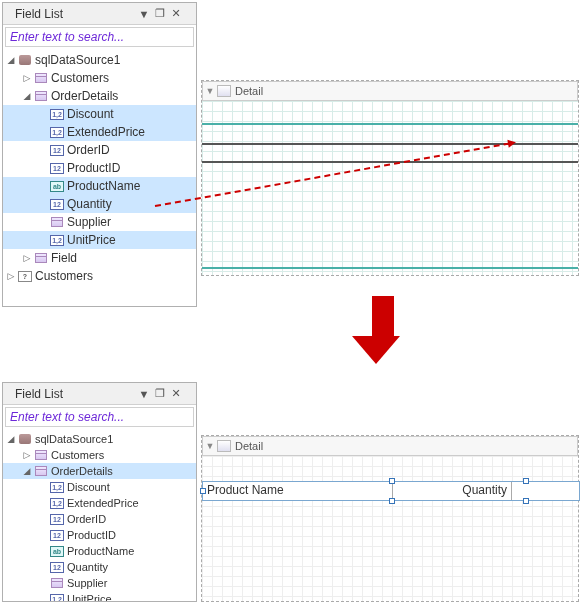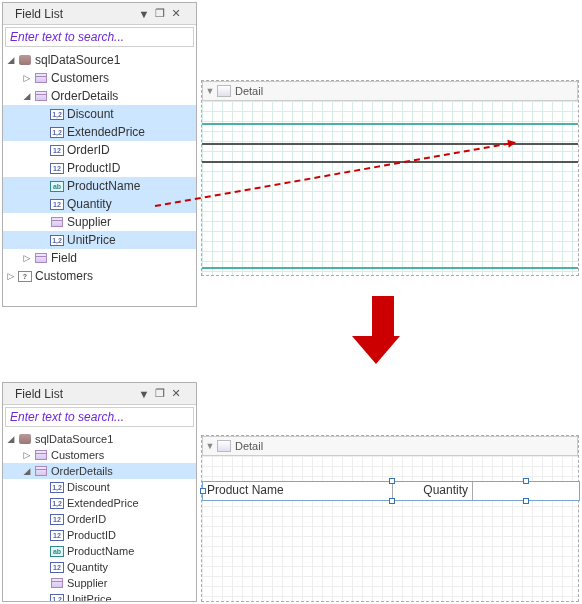--- a/index.html
+++ b/index.html
@@ -33,21 +33,21 @@
   .detail-band-top .sep1 { position:absolute; left:0; right:0; height:2px; background:#4ab0a8; top:42px; }
   .detail-band-top .sep2 { position:absolute; left:0; right:0; height:2px; background:#555; top:62px; }
   .detail-band-top .sep3 { position:absolute; left:0; right:0; height:2px; background:#555; top:80px; }
   .detail-band-top .sep4 { position:absolute; left:0; right:0; height:2px; background:#4ab0a8; top:186px; }
   .arrow-line { position: absolute; border-top: 2px dashed #c00; transform-origin: left center; z-index: 5; }
   .arrow-head { position: absolute; width: 0; height: 0; border-left: 8px solid #c00; border-top: 4px solid transparent; border-bottom: 4px solid transparent; z-index: 5; }
   .big-arrow { position: absolute; left: 365px; top: 296px; }
   .big-arrow .shaft { width: 22px; height: 40px; background: #c00; margin: 0 auto; }
   .big-arrow .head { width: 0; height: 0; border-left: 24px solid transparent; border-right: 24px solid transparent; border-top: 28px solid #c00; margin-left: -13px; }
   .tbl-control { position: absolute; border: 1px solid #7aa7d0; background: #fff; font-size: 12px; }
-  .tbl-control .hdr { display: flex; height: 18px; }
+  .tbl-control .hdr { display: flex; height: 18px; gap: 39px; }
   .tbl-control .cell { border-right: 1px solid #aaa; padding: 1px 4px; }
   .handle { position:absolute; width:6px; height:6px; background:#fff; border:1px solid #3573b8; }
 </style>
 </head>
 <body>
 
 <div class="panel" style="left:2px; top:2px; width:195px; height:305px;">
   <div class="panel-header">
     <span class="title">Field List</span>
     <span class="hdr-icon">▼</span>

